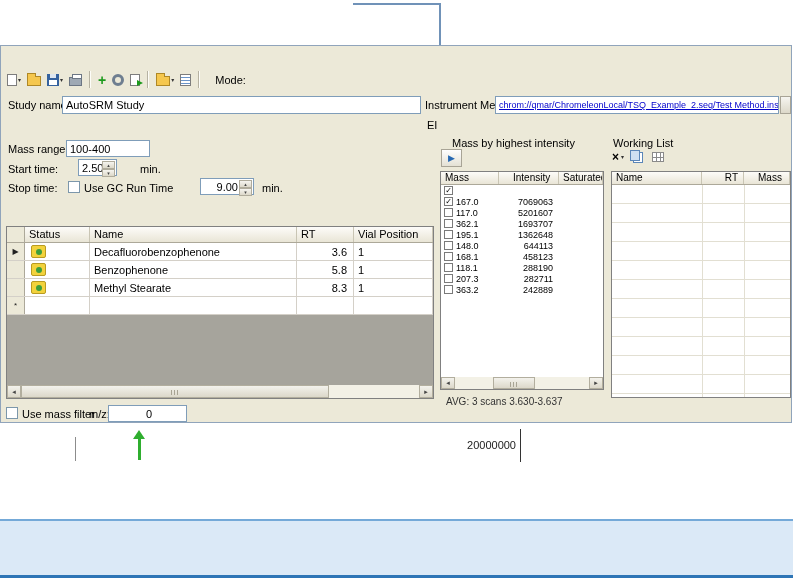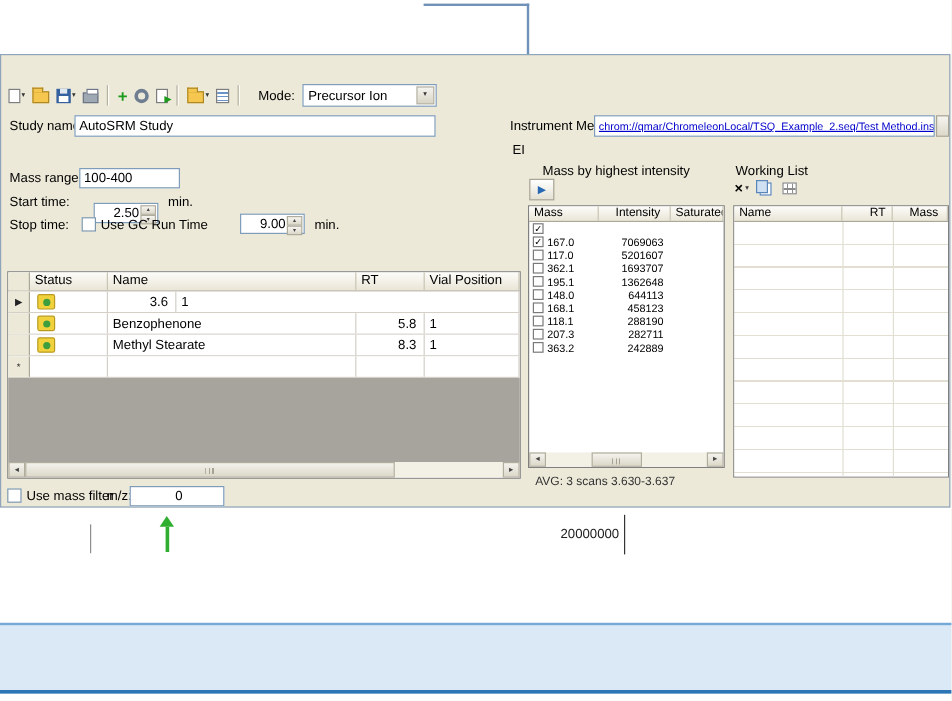--- a/index.html
+++ b/index.html
@@ -22,21 +22,21 @@
 .ic-floppy{display:inline-block;width:12px;height:12px;background:#35629e;position:relative;}
 .ic-floppy::before{content:"";position:absolute;left:3px;top:0;width:6px;height:4px;background:#dfe7f0;}
 .ic-floppy::after{content:"";position:absolute;left:2px;bottom:1px;width:8px;height:5px;background:#fff;}
 .ic-print{display:inline-block;width:13px;height:9px;background:#9fa9b4;border:1px solid #6c7684;position:relative;margin-top:3px;}
 .ic-print::before{content:"";position:absolute;left:2px;top:-4px;width:8px;height:3px;background:#fff;border:1px solid #6c7684;}
 .ic-plus{color:#1c9a1c;font-weight:bold;font-size:14px;line-height:14px;}
 .ic-gear{display:inline-block;width:12px;height:12px;border:3px solid #6e7e90;border-radius:50%;}
 .ic-export{display:inline-block;width:10px;height:12px;background:#fff;border:1px solid #7d7d7d;position:relative;}
 .ic-export::after{content:"";position:absolute;right:-4px;bottom:-1px;width:0;height:0;border-top:3px solid transparent;border-bottom:3px solid transparent;border-left:6px solid #1c9a1c;}
 .ic-report{display:inline-block;width:11px;height:12px;background:#fff;border:1px solid #7d7d7d;background-image:repeating-linear-gradient(to bottom,transparent 0 2px,#6a94c8 2px 3px);}
-.mode-label{margin-left:10px;margin-right:4px;}
+.mode-label{margin-left:10px;margin-right:16px;}
 .combo{width:112px;height:19px;background:#fff;border:1px solid #7f9db9;display:flex;align-items:center;position:relative;padding-left:4px;}
 .combo-btn{position:absolute;right:1px;top:1px;width:15px;height:15px;background:linear-gradient(#f4f3ee,#d9d5c6);border:1px solid #b0ac9c;font-size:6px;line-height:13px;text-align:center;color:#333;}
 
 .lbl{position:absolute;white-space:nowrap;}
 .field{position:absolute;background:#fff;border:1px solid #7f9db9;display:flex;align-items:center;padding-left:3px;font-size:11px;}
 .fval{flex:1;}
 .fval.num{text-align:right;padding-right:2px;}
 .fval.ctr{text-align:center;}
 .spin{position:absolute;right:1px;top:1px;bottom:1px;width:13px;display:flex;flex-direction:column;}
 .sbtn{flex:1;background:linear-gradient(#f6f5f0,#dcd8c9);border:1px solid #b0ac9c;font-size:5px;line-height:6px;text-align:center;color:#444;}
@@ -139,44 +139,40 @@
       <span class="tsep"></span>
       <button class="tbtn">
           <span class="ic-folder"></span>
           <span class="caret">▾</span>
         </button>
       <button class="tbtn">
           <span class="ic-report"></span>
         </button>
       <span class="tsep"></span>
       <span class="mode-label">Mode:</span>
-      <div class="combo">
-        <span>Precursor Ion</span>
-        <span class="combo-btn">▾</span>
-      </div>
     </div>
 
     <span class="lbl" style="left:7px;top:53px;">Study name:</span>
-    <div class="field" style="left:61px;top:50px;width:301px;height:18px;">
+    <div class="field" style="left:61px;top:50px;width:359px;height:18px;">
       <span class="fval">AutoSRM Study</span>
     </div>
     <span class="lbl" style="left:424px;top:53px;">Instrument Method:</span>
     <div class="field" style="left:494px;top:50px;width:284px;height:18px;overflow:hidden;">
       <a class="link" href="#">chrom://qmar/ChromeleonLocal/TSQ_Example_2.seq/Test Method.instmeth</a>
     </div>
     <button class="browse-btn"></button>
     <span class="lbl" style="left:426px;top:73px;">EI</span>
 
     <span class="lbl" style="left:7px;top:97px;">Mass range:</span>
     <div class="field" style="left:65px;top:94px;width:84px;height:17px;justify-content:flex-end;">
       <span class="fval">100-400</span>
     </div>
 
     <span class="lbl" style="left:7px;top:117px;">Start time:</span>
-    <div class="field" style="left:77px;top:123px;width:54px;height:17px;">
+    <div class="field" style="left:77px;top:113px;width:39px;height:17px;">
       <span class="fval num" style="padding-right:15px;">2.50</span>
       <span class="spin">
           <span class="sbtn">▴</span>
           <span class="sbtn">▾</span>
         </span>
     </div>
     <span class="lbl" style="left:139px;top:117px;">min.</span>
 
     <span class="lbl" style="left:7px;top:136px;">Stop time:</span>
     <span class="cb" style="left:67px;top:135px;"></span>
@@ -196,20 +192,21 @@
         <div class="c-status">Status</div>
         <div class="c-name">Name</div>
         <div class="c-rt">RT</div>
         <div class="c-vial">Vial Position</div>
       </div>
       <div class="crow">
         <div class="csel">▶</div>
         <div class="c-status">
             <span class="ic-status"></span>
           </div>
+        <div class="c-name">Decafluorobenzophenone</div>
         <div class="c-rt val">3.6</div>
         <div class="c-vial">1</div>
       </div>
       <div class="crow">
         <div class="csel"></div>
         <div class="c-status">
             <span class="ic-status"></span>
           </div>
         <div class="c-name">Benzophenone</div>
         <div class="c-rt val">5.8</div>

